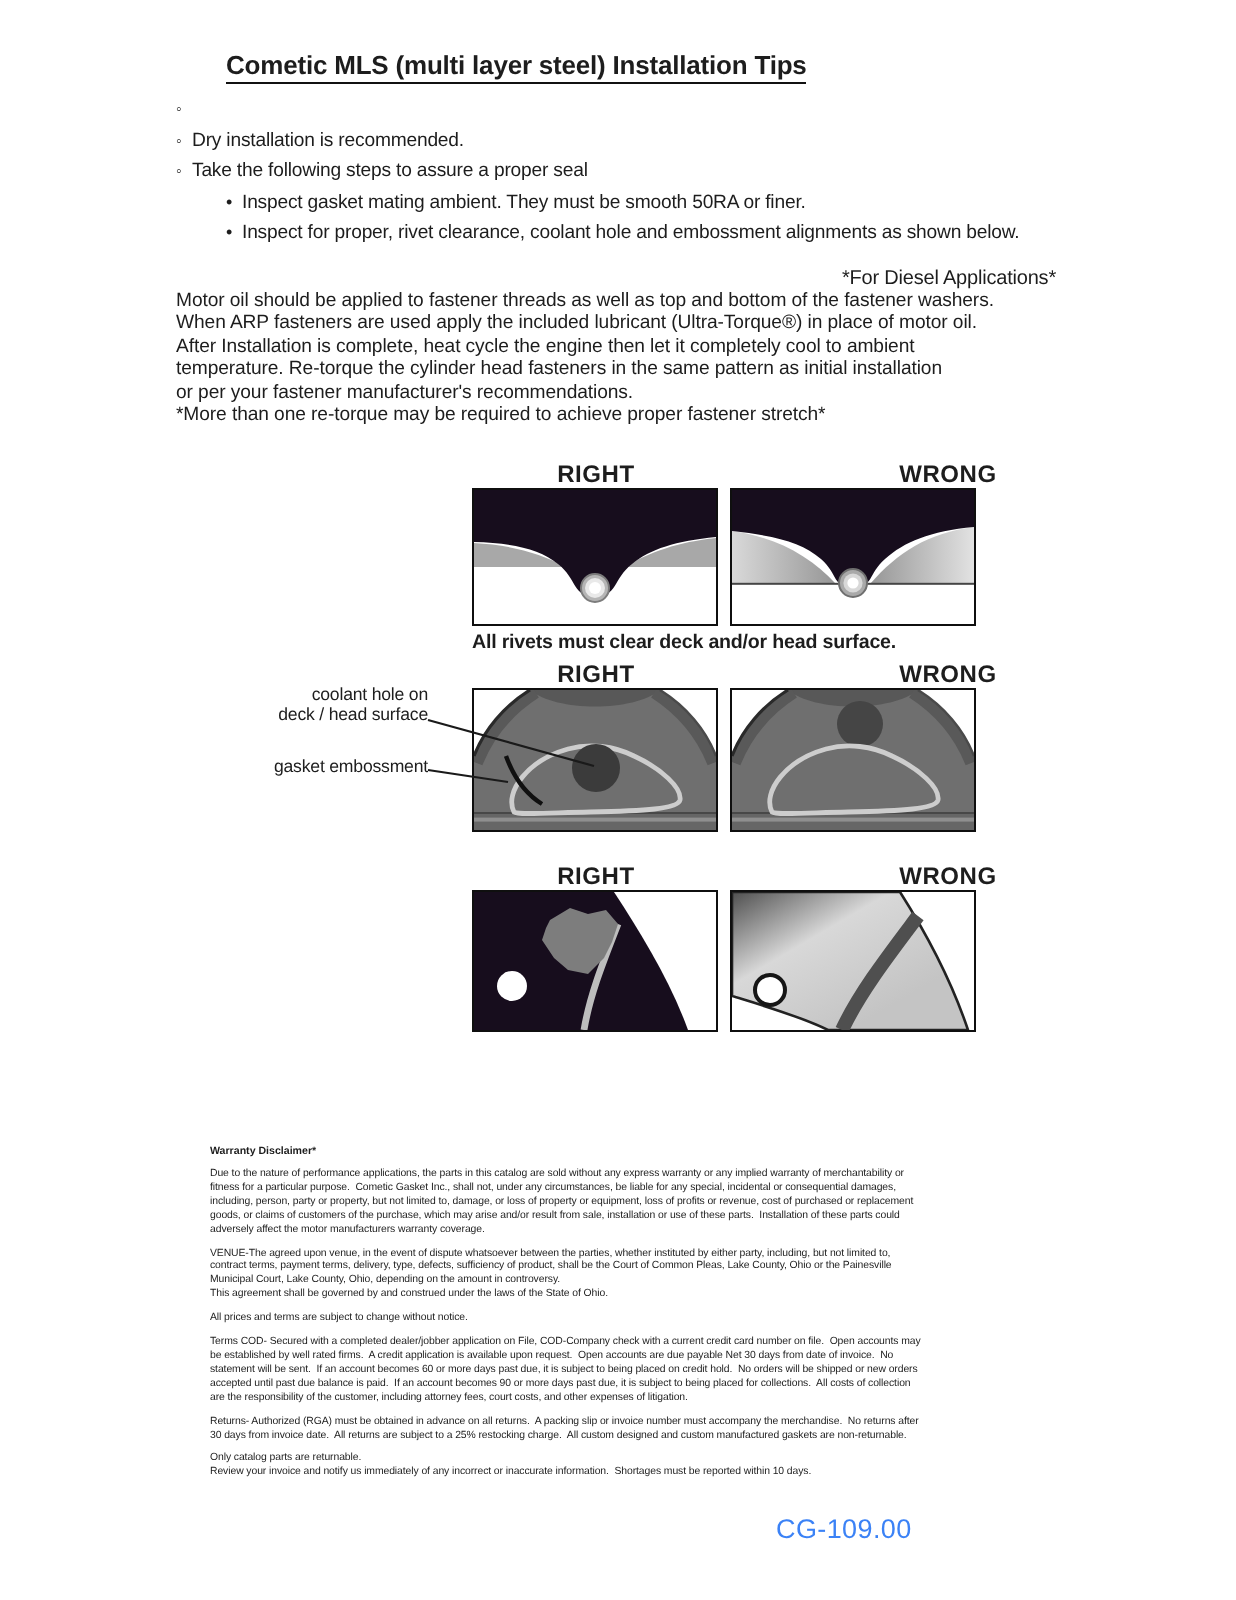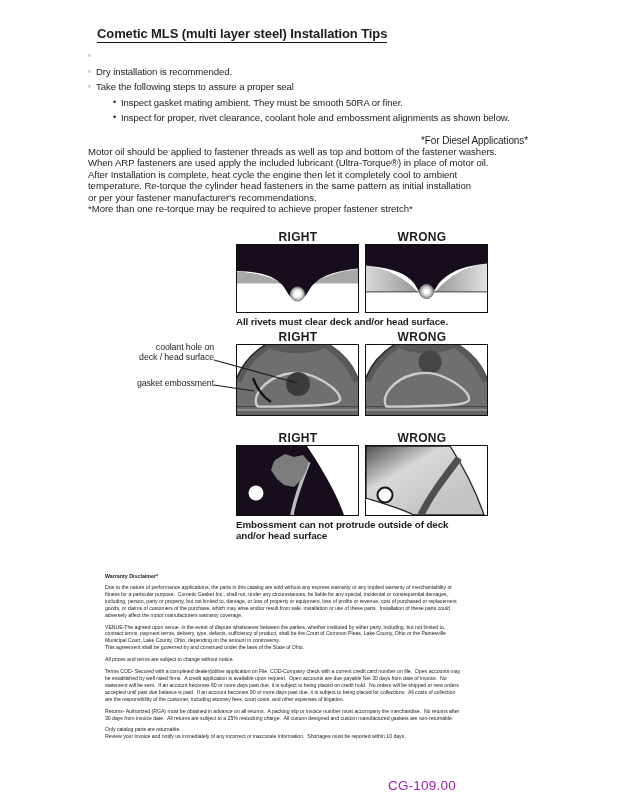--- a/index.html
+++ b/index.html
@@ -2,53 +2,53 @@
 <html><head>
 <meta charset="utf-8">
 <style>
   html,body{margin:0;padding:0;background:#ffffff;}
   .page{
     position:relative;width:618px;height:800px;background:#ffffff;overflow:hidden;
     font-family:"Liberation Sans", sans-serif;color:#1d1d1d;
   }
   
   .bodycopy{position:absolute;left:88px;top:24px;width:440px;}
-  .doc-title{display:inline-block;margin-left:9px;font-size:13px;font-weight:bold;
+  .doc-title{display:inline-block;margin-left:25px;font-size:13px;font-weight:bold;
     border-bottom:1.8px solid #111;padding-bottom:1px;letter-spacing:-0.1px;white-space:nowrap;}
   .bullets{margin-top:5px;font-size:9.6px;line-height:15.5px;letter-spacing:-0.1px;}
   .bullet-row{display:flex;white-space:nowrap;}
   .bullet-row .marker{width:8px;font-size:8px;line-height:15.5px;}
   .sub{margin-left:25px;}
   .sub .marker{font-size:9px;}
   .diesel-heading{margin-top:9px;font-size:10px;font-weight:normal;letter-spacing:-0.1px;text-align:right;}
   .para{margin-top:0;font-size:9.6px;line-height:11.5px;white-space:pre-line;letter-spacing:-0.05px;}
   
   .figrow{position:absolute;left:236px;width:300px;}
   .figrow.r1{top:230px;}
   .figrow.r2{top:330px;}
   .figrow.r3{top:431px;}
-  .fig-headers{display:flex;gap:0;height:13px;}
+  .fig-headers{display:flex;gap:0;height:13px;justify-content:space-between;}
   .fig-headers div{width:124px;text-align:center;font-size:12px;font-weight:bold;letter-spacing:0.3px;}
   .fig-panels{display:flex;gap:6px;margin-top:1px;}
   .panel{border:1.6px solid #0f0f0f;line-height:0;background:#fff;}
   .fig-caption{margin-top:3px;font-size:9.8px;font-weight:bold;white-space:pre;letter-spacing:-0.1px;}
   .r2 .fig-caption{margin-left:5px;}
   
   .ann{position:absolute;text-align:right;width:116px;left:98px;
     font-size:8.8px;line-height:9.5px;white-space:pre-line;letter-spacing:-0.1px;}
   .ann-coolant{top:343px;}
   .ann-emboss{top:379px;}
   .ann-lines{position:absolute;left:210px;top:352px;}
   
   .legal{position:absolute;left:105px;top:573px;width:420px;}
   .legal-heading{font-size:5.3px;font-weight:bold;line-height:7px;}
   .legal p{margin:0 0 5px 0;font-size:5.2px;line-height:6.9px;white-space:pre;letter-spacing:-0.04px;}
   .legal p:first-of-type{margin-top:4px;}
   
-  .page-code{position:absolute;left:388px;top:778px;font-size:13.5px;letter-spacing:0.2px;color:#a21caf;}
+  .page-code{position:absolute;left:388px;top:757px;font-size:13.5px;letter-spacing:0.2px;color:#3b82f6;}
 </style>
 </head>
 <body>
 
 <div class="page">
 
   <div class="bodycopy">
     <div class="doc-title">Cometic MLS (multi layer steel) Installation Tips</div>
 
     <div class="bullets">
@@ -201,22 +201,20 @@
               <stop offset="1" stop-color="#c4c4c4"></stop>
             </linearGradient>
           </defs>
           <rect width="121" height="69" fill="#ffffff"></rect>
           <path d="M0,0 L84,0 C98,22 110,45 118,69 L48,69 C34,62 13,56 0,52 Z" fill="url(#r3g)" stroke="#222222" stroke-width="1.3"></path>
           <path d="M93,12 C78,32 64,50 55,69" stroke="#4f4f4f" stroke-width="7" fill="none"></path>
           <circle cx="19" cy="49" r="7.5" fill="#ffffff" stroke="#161616" stroke-width="2"></circle>
         </svg>
       </div>
     </div>
-    <div class="fig-caption">Embossment can not protrude outside of deck
-and/or head surface</div>
   </div>
 
   <div class="legal">
     <div class="legal-heading">Warranty Disclaimer*</div>
     <p>Due to the nature of performance applications, the parts in this catalog are sold without any express warranty or any implied warranty of merchantability or
 fitness for a particular purpose.  Cometic Gasket Inc., shall not, under any circumstances, be liable for any special, incidental or consequential damages,
 including, person, party or property, but not limited to, damage, or loss of property or equipment, loss of profits or revenue, cost of purchased or replacement
 goods, or claims of customers of the purchase, which may arise and/or result from sale, installation or use of these parts.  Installation of these parts could
 adversely affect the motor manufacturers warranty coverage.</p>
     <p>VENUE-The agreed upon venue, in the event of dispute whatsoever between the parties, whether instituted by either party, including, but not limited to,

